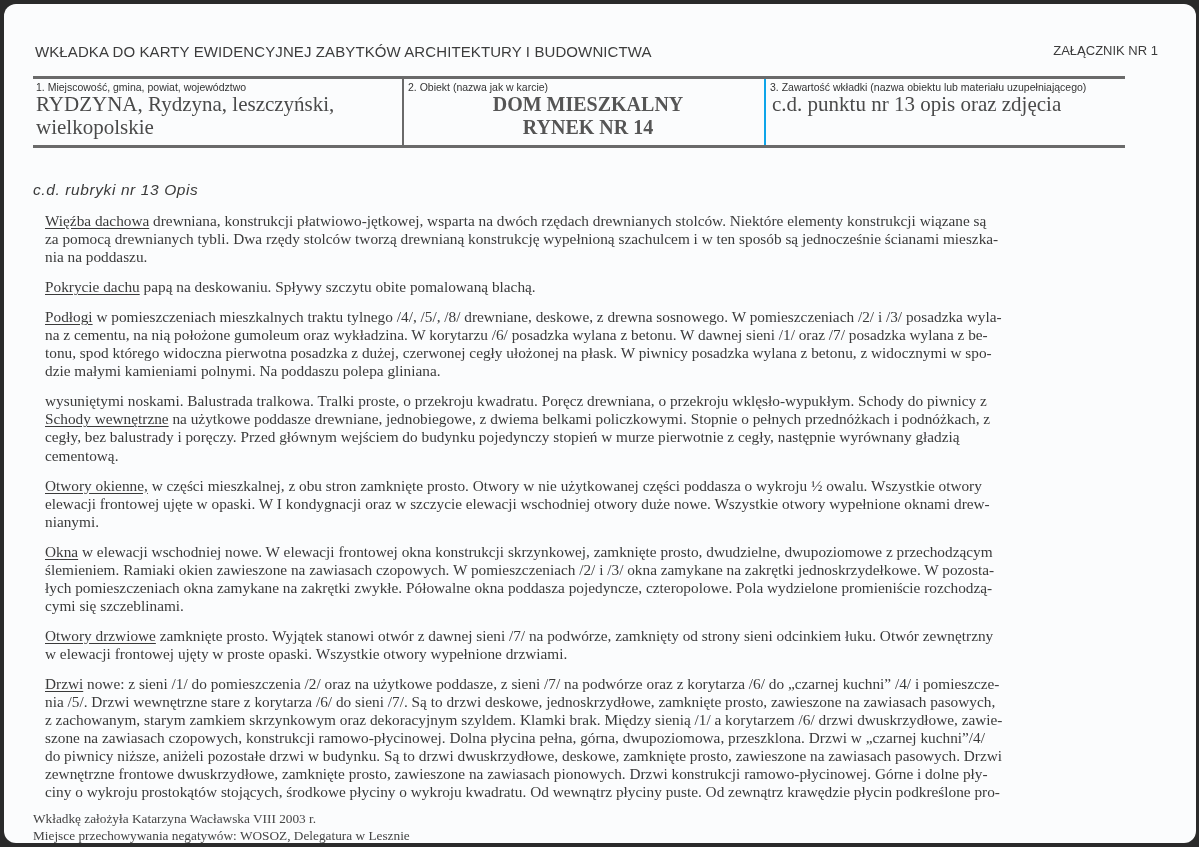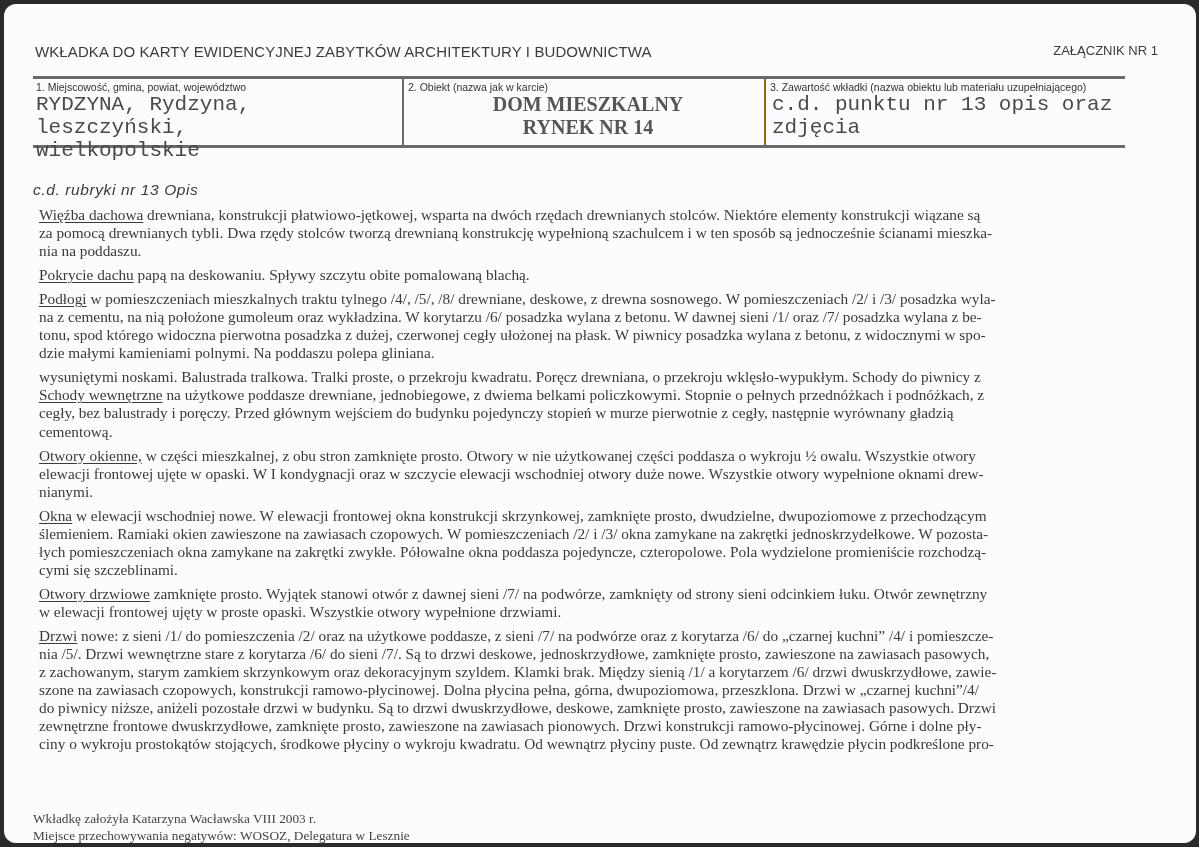--- a/index.html
+++ b/index.html
@@ -26,44 +26,44 @@
       font-size: 13px; color: #3c3c3c;
     }
     .form-table {
       position: absolute; left: 29px; top: 72px; width: 1092px; height: 66px;
       border-top: 3px solid #6a6a6a;
       border-bottom: 3px solid #6a6a6a;
       display: flex;
     }
     .cell { position: relative; height: 100%; box-sizing: border-box; }
     .cell-1 { width: 369px; }
-    .cell-2 { width: 364px; border-left: 2px solid #6a6a6a; border-right: 2px solid #a16207; }
+    .cell-2 { width: 364px; border-left: 2px solid #6a6a6a; border-right: 2px solid #0ea5e9; }
     .cell-3 { flex: 1; }
     .cell-label {
       font-family: "Liberation Sans", sans-serif;
       font-size: 10.5px; color: #333; padding: 2px 12px 0 3px; white-space: nowrap;
     }
     .cell-2 .cell-label { padding-left: 4px; }
     .cell-3 .cell-label { padding-left: 4px; }
     .cell-value {
-      font-size: 21px; color: #4a4a4a; line-height: 23px; padding-left: 3px; font-family: Liberation Mono, monospace;
+      font-size: 21px; color: #4a4a4a; line-height: 23px; padding-left: 3px;
     }
     .cell-value-centered {
       font-size: 20px; font-weight: bold; color: #555; text-align: center; line-height: 23px; margin-left: 8px;
     }
     .cell-3 .cell-value { padding-left: 6px; }
     .content {
       position: absolute; left: 29px; top: 176px; width: 1090px;
       font-size: 15.3px; line-height: 18.05px; color: #3a3a3a;
     }
     .section-heading {
       font-family: Liberation Sans, sans-serif; font-style: italic;
       font-size: 15.5px; color: #3a3a3a; letter-spacing: 0.6px; margin-bottom: 0px; line-height: 20px;
     }
-    .para { text-align: justify; margin: 6px; }
+    .para { text-align: justify; margin: 12px; }
     .para .lead { text-decoration: underline; text-underline-offset: 2px; }
     .footer {
       position: absolute; left: 29px; top: 806px;
       font-size: 13.3px; line-height: 17px; color: #444;
     }
     .line { display: block; white-space: nowrap; }
   </style>
 </head>
 <body>
 

